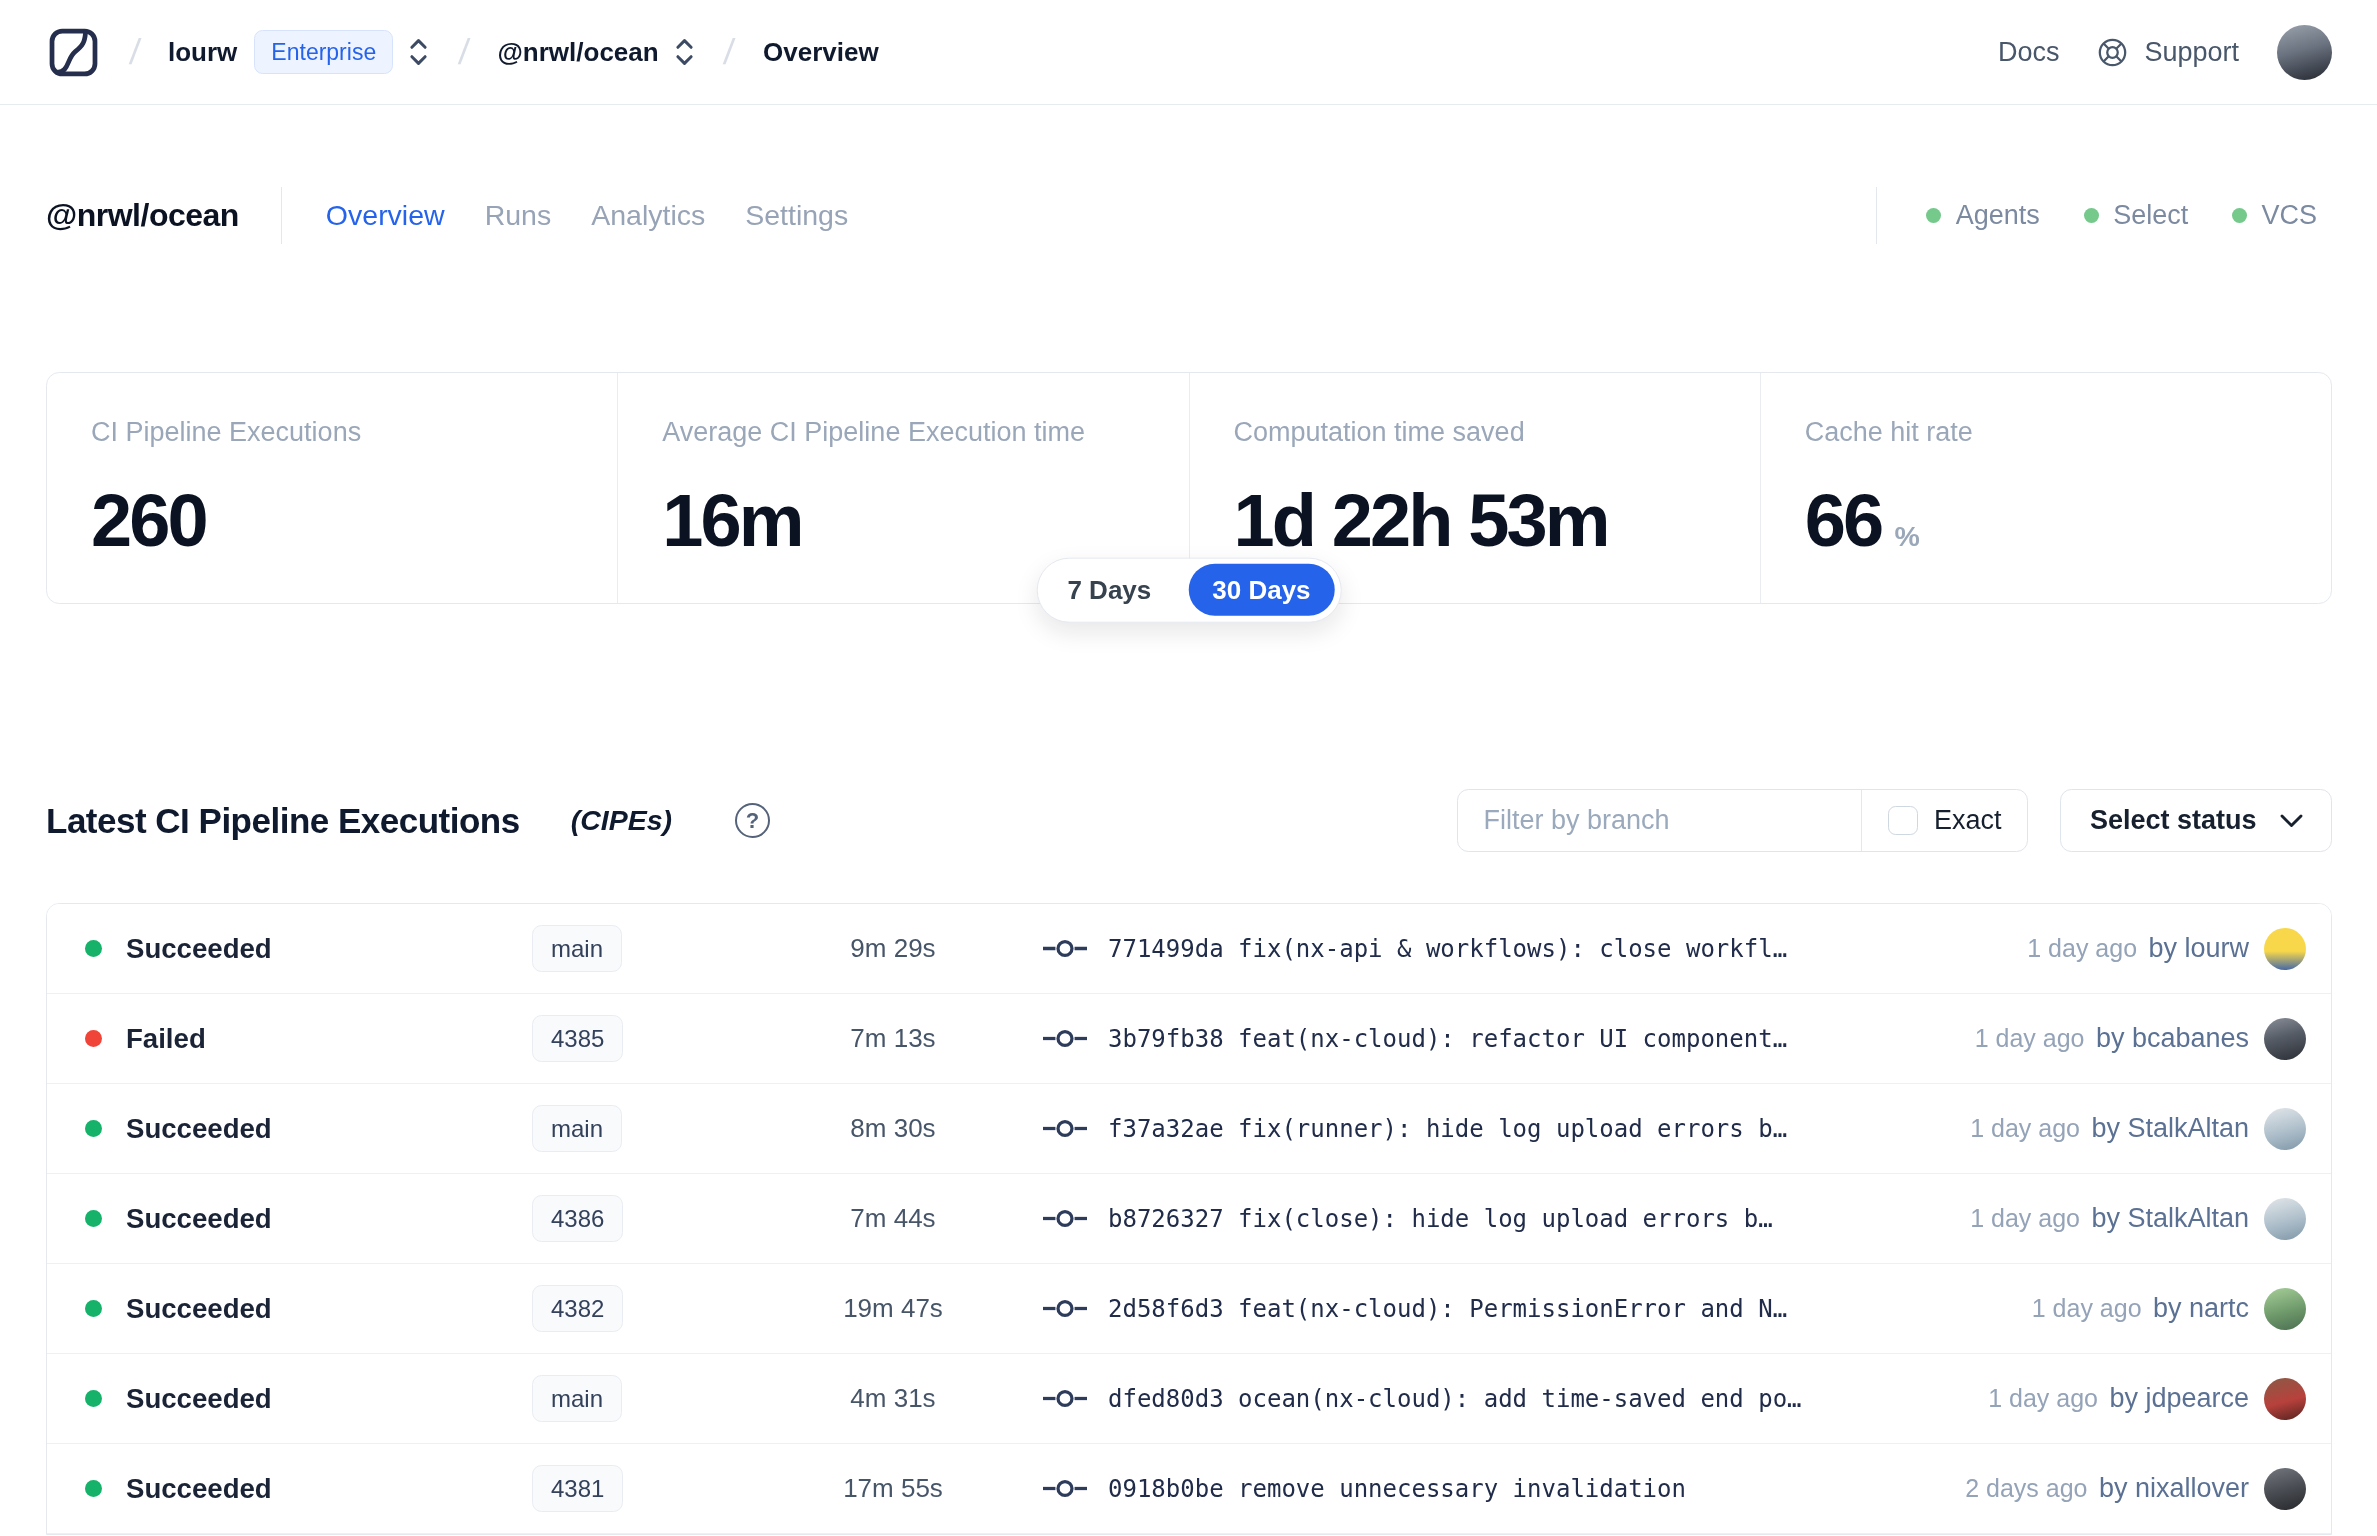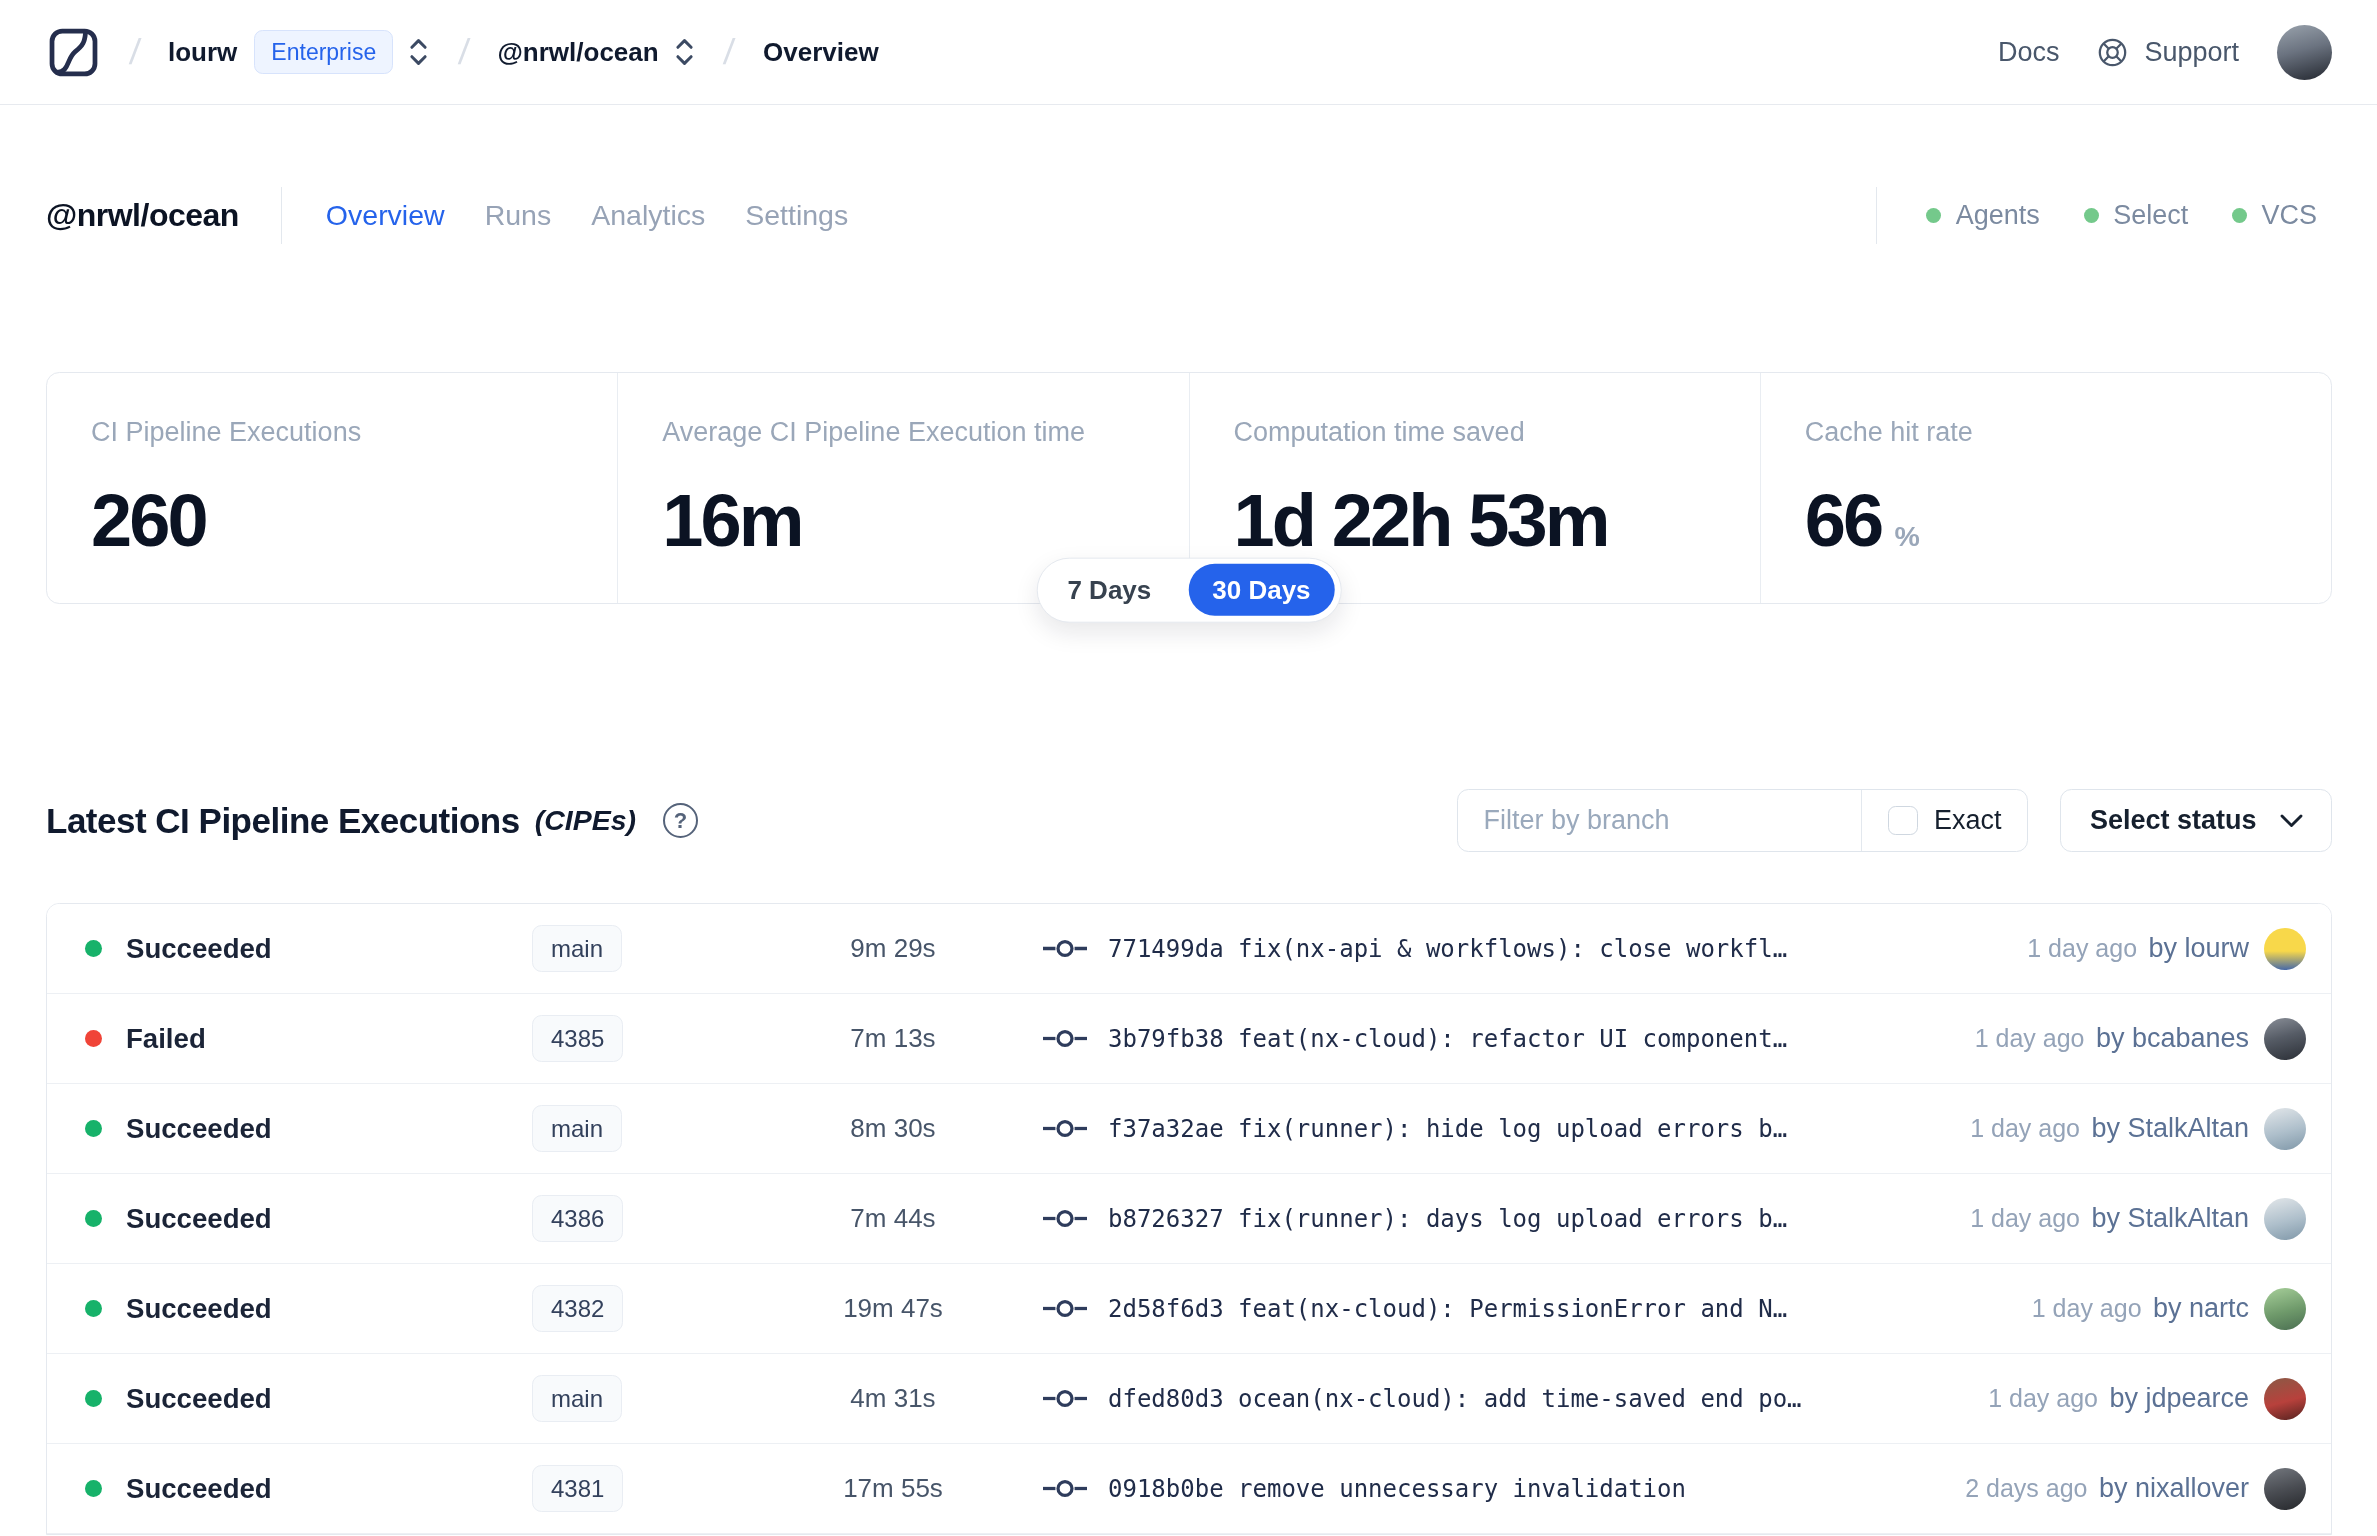--- a/index.html
+++ b/index.html
@@ -61,21 +61,21 @@
   .range-toggle {
     position: absolute; left: 50%; bottom: 14px; transform: translate(-50%, 50%);
     background: #fff; border: 1px solid #e5e9ef; border-radius: 950px; padding: 5.7px;
     display: flex; gap: 13px;
     box-shadow: 0 9.5px 25px rgba(15,23,42,.10);
   }
   .range-opt { font-size: 26px; font-weight: 600; color: #37424f; padding: 10.5px 24px; border-radius: 950px; cursor: pointer; white-space: nowrap; }
   .range-opt.selected { background: #2563eb; color: #fff; }
 
   
-  .cipe-header { display: flex; align-items: center; padding: 0 46px; margin-top: 185px; }
+  .cipe-header { display: flex; align-items: center; padding: 0 46px; margin-top: 185px; gap: 36px; }
   .cipe-title { font-size: 35px; font-weight: 700; color: #101a2e; letter-spacing: -0.5px; }
   .cipe-suffix { font-style: italic; font-size: 28.5px; font-weight: 600; color: #101a2e; margin-left: 15px; }
   .help-icon {
     width: 35px; height: 35px; border: 2.4px solid #55637a; border-radius: 50%;
     color: #55637a; font-size: 22px; font-weight: 700;
     display: flex; align-items: center; justify-content: center;
     margin-left: 27px; cursor: pointer;
   }
   .cipe-controls { margin-left: auto; display: flex; align-items: center; gap: 32px; }
   .filter-group { display: flex; align-items: stretch; width: 571px; height: 63px; border: 1px solid #dfe5ec; border-radius: 11.4px; background: #fff; overflow: hidden; }
@@ -327,21 +327,21 @@
     <div class="col-branch">
       <span class="branch-badge">4386</span>
     </div>
     <div class="col-duration">7m 44s</div>
     <div class="col-commit">
       <svg width="44" height="25" viewBox="0 0 46 26" fill="none">
         <line x1="0" y1="13" x2="13" y2="13" stroke="#2e3c5c" stroke-width="3.4"></line>
         <circle cx="23" cy="13" r="7.3" stroke="#2e3c5c" stroke-width="3.4"></circle>
         <line x1="33" y1="13" x2="46" y2="13" stroke="#2e3c5c" stroke-width="3.4"></line>
       </svg>
-      <span class="commit-text">b8726327 fix(runner): days log upload errors b…</span>
+      <span class="commit-text">b8726327 fix(close): hide log upload errors b…</span>
     </div>
     <div class="col-meta">
       <span class="time-ago">1 day ago</span>
       <span class="author">by StalkAltan</span>
       <span class="avatar-sm" style="background: linear-gradient(165deg, rgb(227, 231, 234) 0%, rgb(174, 191, 203) 55%, rgb(127, 151, 168) 100%);"></span>
     </div>
   </div>
 
   <div class="cipe-row">
     <div class="col-status">

